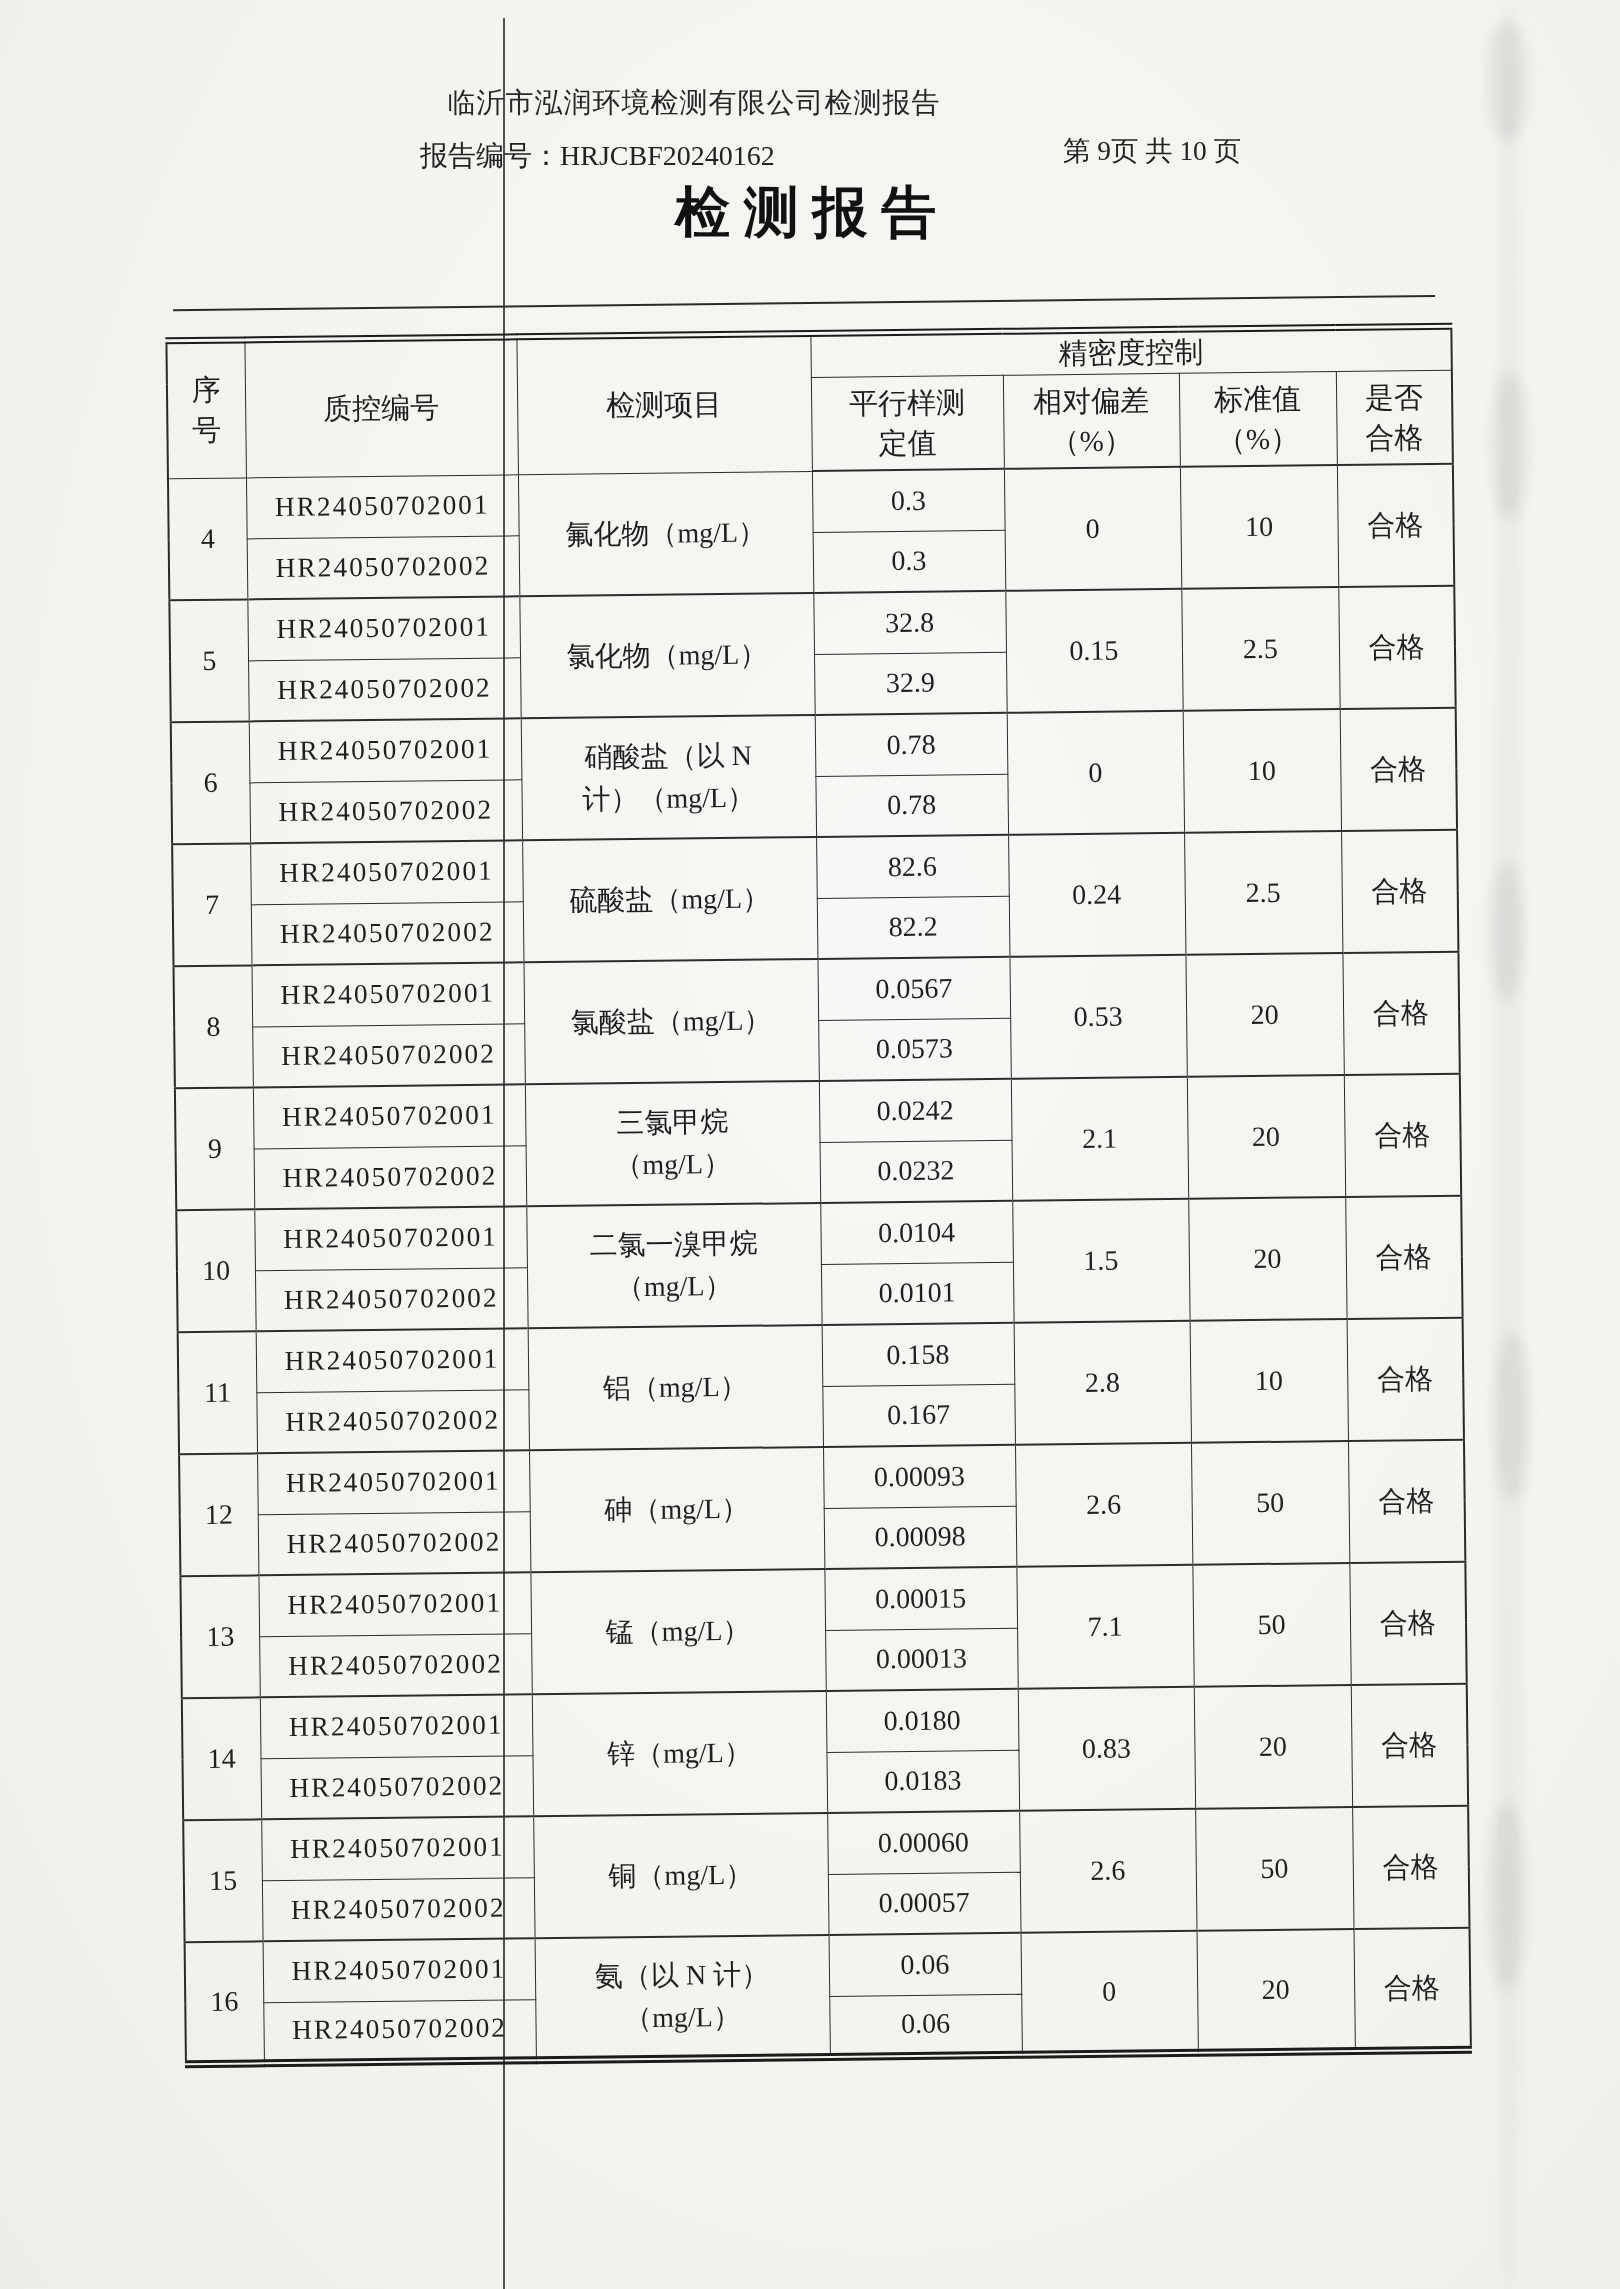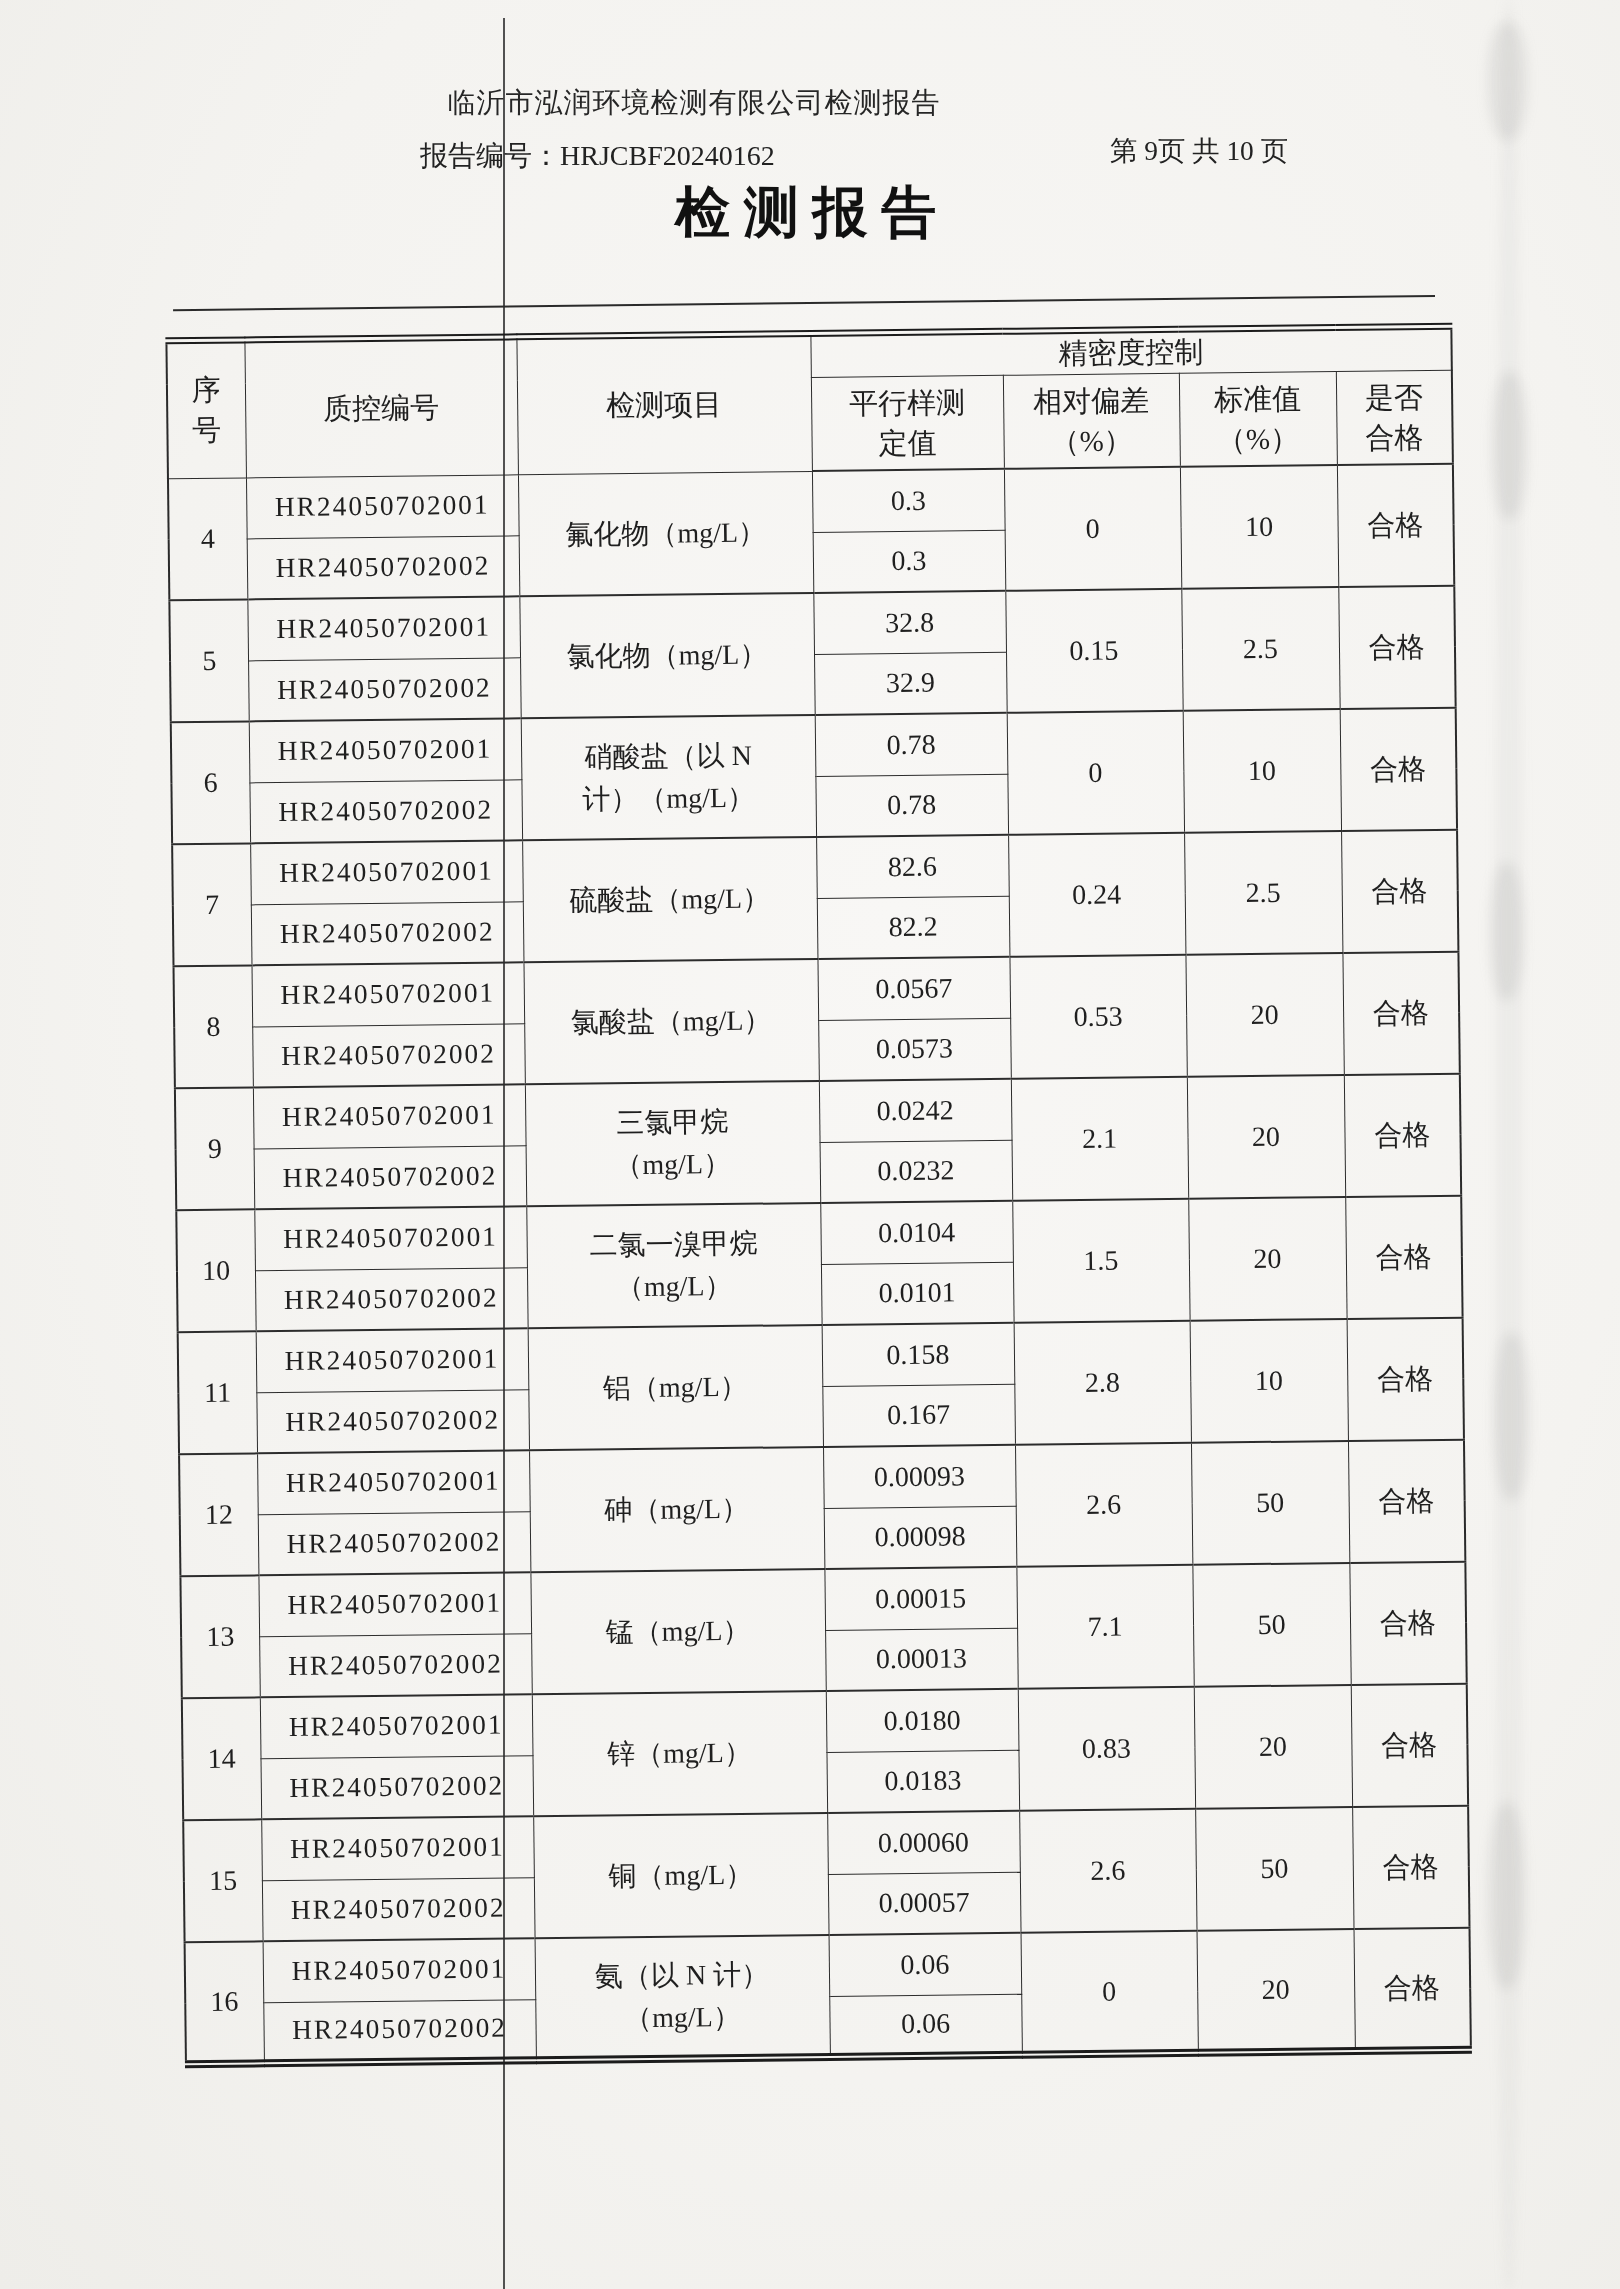--- a/index.html
+++ b/index.html
@@ -22,21 +22,21 @@
   .streak.s2{left:1492px;top:372px;width:35px;height:147px;}
   .streak.s3{left:1490px;top:863px;width:33px;height:137px;}
   .streak.s4{left:1494px;top:1333px;width:35px;height:167px;}
   .streak.s5{left:1488px;top:1803px;width:37px;height:186px;}
 
   .company-line{
     position:absolute;top:84px;left:0;width:1388px;text-align:center;
     font-size:28px;letter-spacing:1px;color:#262626;
   }
   .report-no{position:absolute;top:137px;left:420px;font-size:28px;color:#222;}
-  .page-info{position:absolute;top:133px;left:1063px;font-size:27.4px;color:#222;margin-left:47px;}
+  .page-info{position:absolute;top:133px;left:1063px;font-size:27.4px;color:#222;}
   .doc-title{
     position:absolute;top:176px;left:0;width:1620px;text-align:center;
     font-family:"Liberation Sans","DejaVu Sans",sans-serif;
     font-size:55px;font-weight:700;letter-spacing:13.7px;padding-left:5px;
     box-sizing:border-box;color:#111;
   }
 
   .sheet{
     position:absolute;left:173px;top:302px;width:1286px;
     transform:rotate(-0.65deg);transform-origin:50% 40%;

